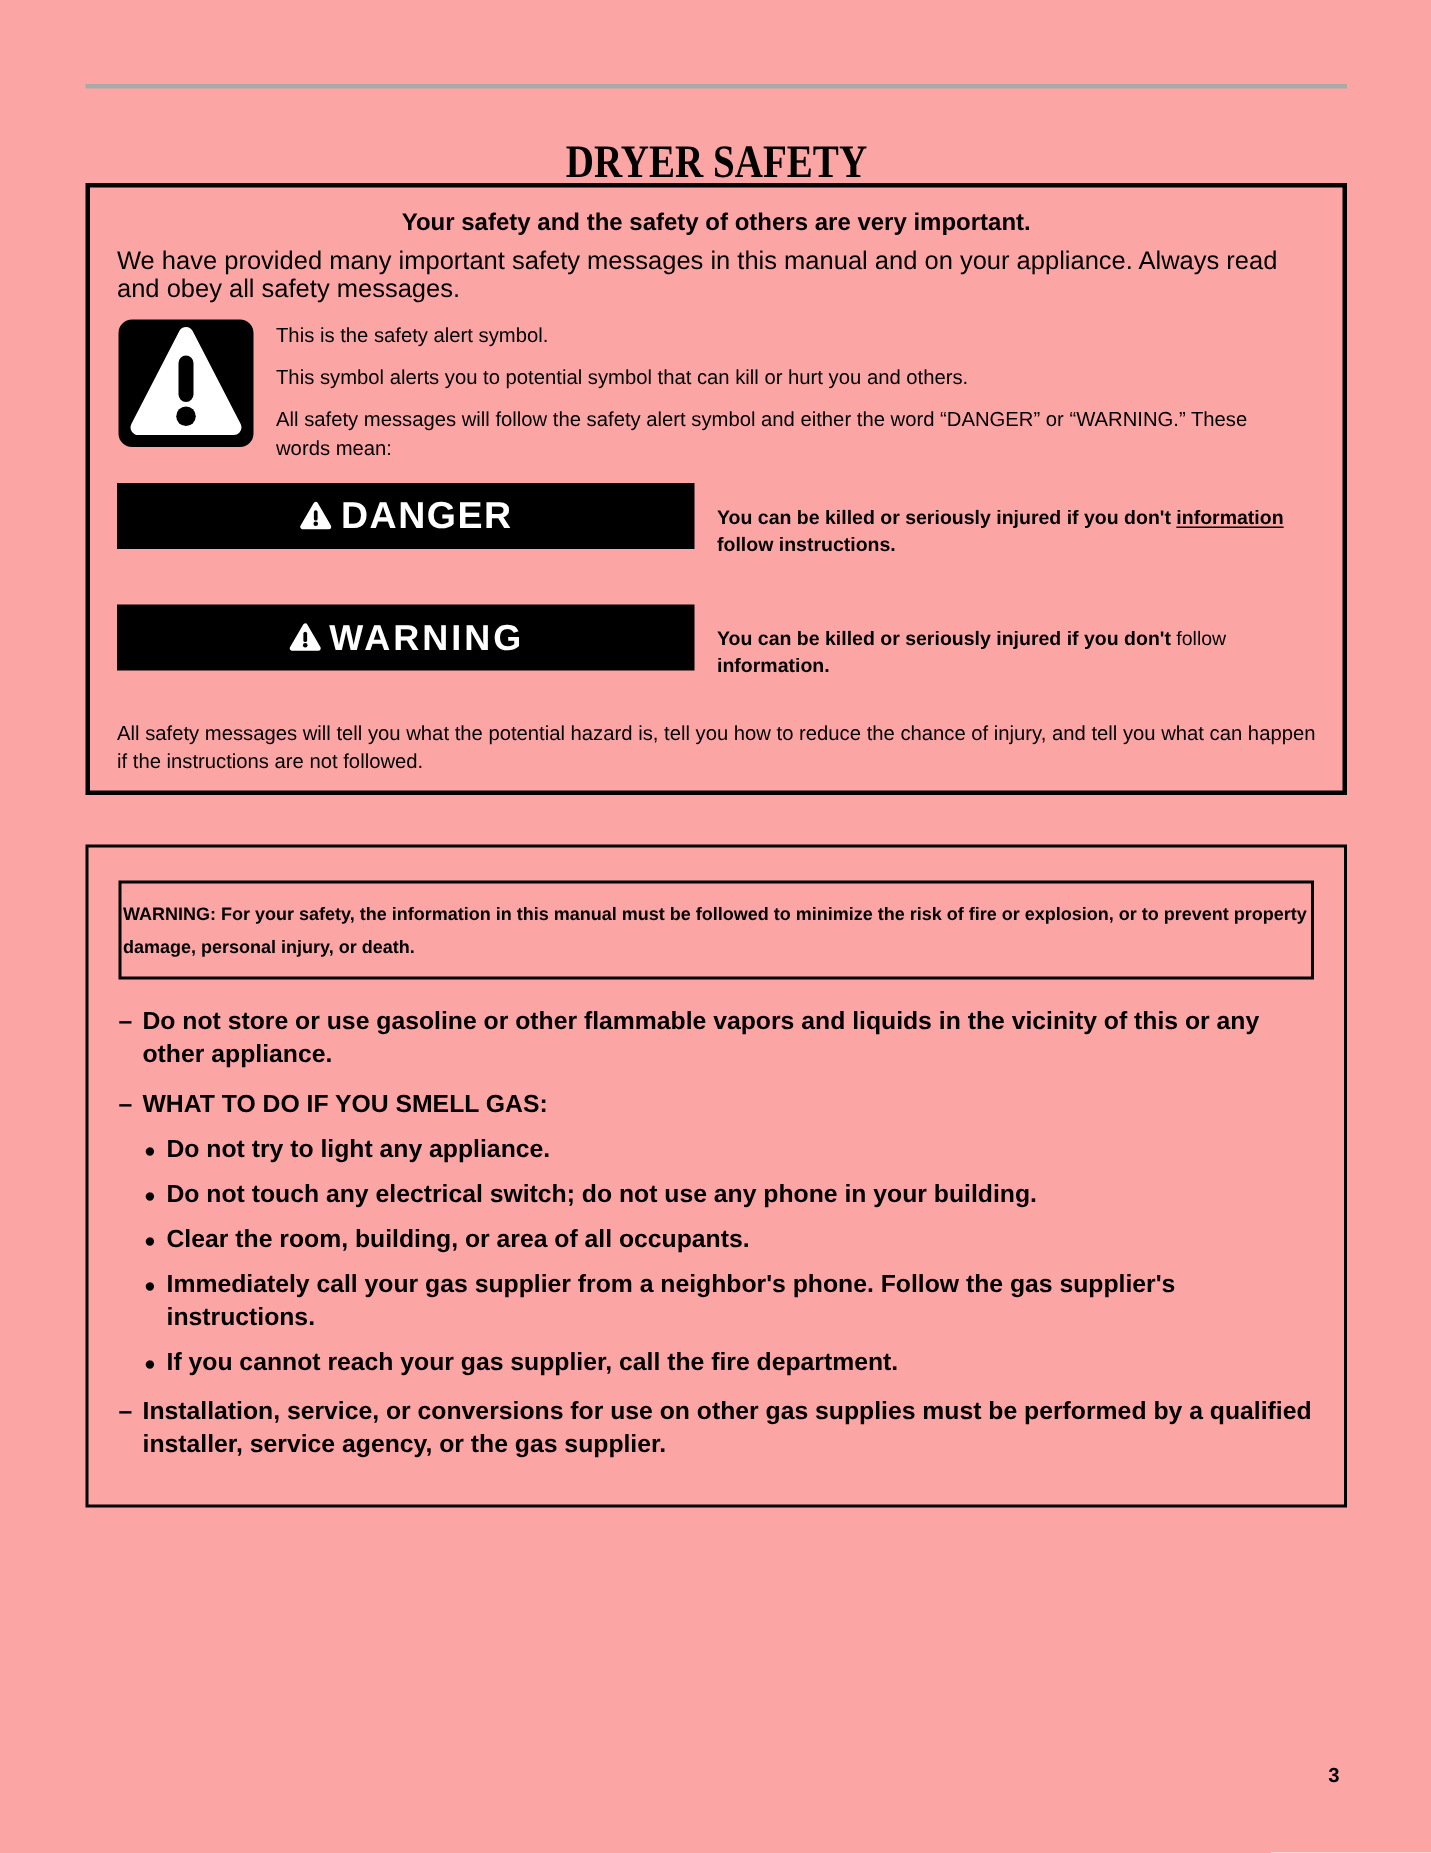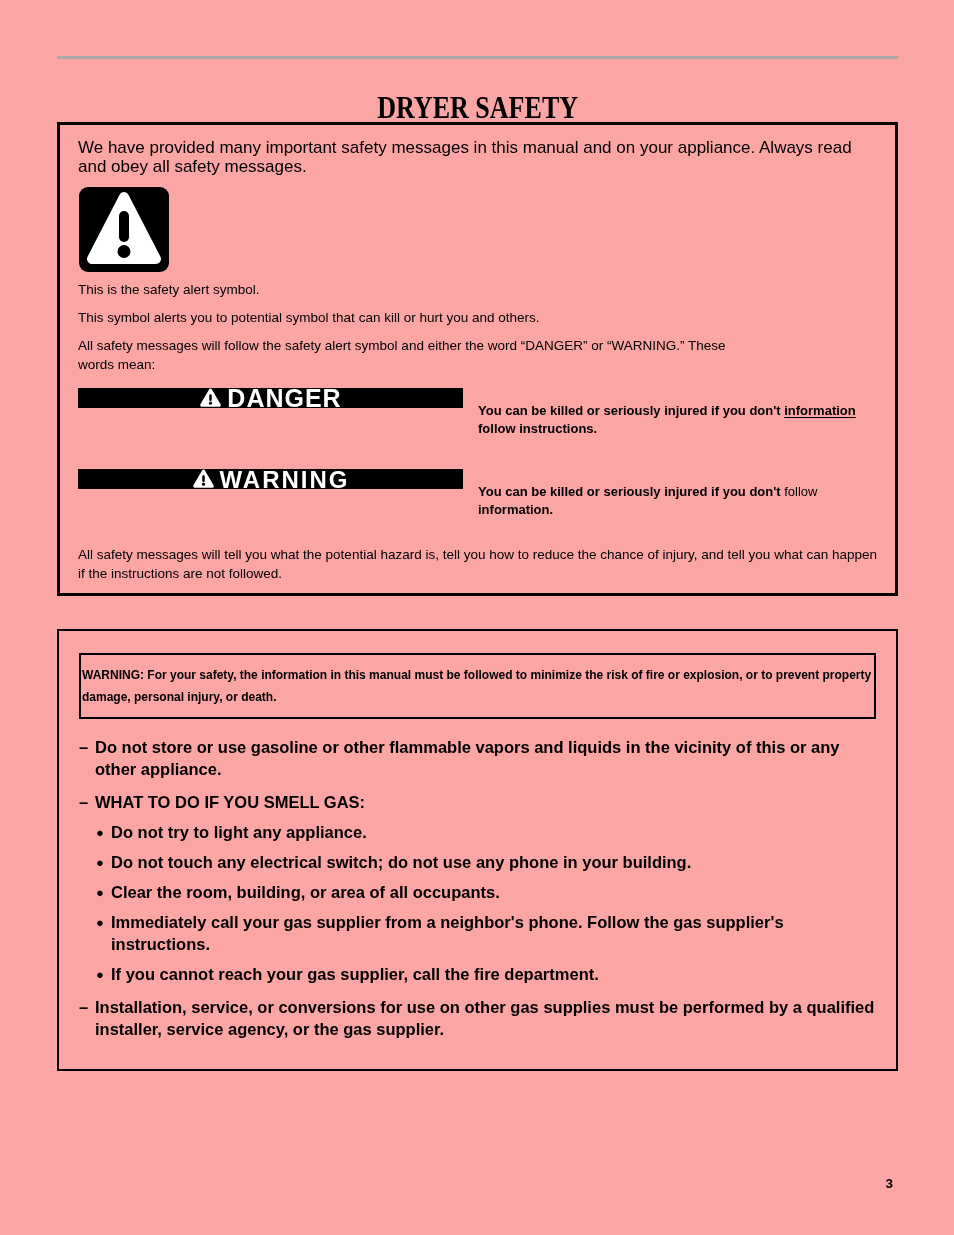--- a/index.html
+++ b/index.html
@@ -25,31 +25,31 @@
     margin-top:14px;
     border:3px solid #000;
     padding:13px 18px 10px 18px;
     box-sizing:border-box;
   }
   .box1-heading{
     margin:0 0 5px 0;text-align:center;
     font-size:16px;font-weight:bold;line-height:21px;
   }
   .box1-intro{margin:0 0 10px 0;font-size:17px;line-height:19px;max-width:780px;}
-  .alert-row{display:flex;margin:0 0 10px 0;flex-direction:column;}
+  .alert-row{display:flex;margin:0 0 10px 0;}
   .alert-symbol{flex:0 0 92px;width:92px;height:87px;margin-right:14px;}
   .alert-text{padding-top:2px;}
   .alert-text p{margin:0 0 4px 0;font-size:13.5px;line-height:19px;}
   .alert-text p.sp{margin-bottom:9px;}
   .alert-text p.wrapline{max-width:650px;}
   .signal-row{display:flex;align-items:flex-start;}
   .signal-row.danger-row{margin-bottom:18px;}
   .signal-row.warning-row{margin-bottom:13px;}
   .signal-bar{
-    flex:0 0 385px;width:385px;height:20px;background:#000;
+    flex:0 0 385px;width:385px;height:44px;background:#000;
     display:flex;align-items:center;justify-content:center;
     margin-right:15px;
   }
   .signal-bar .tri{display:inline-flex;margin-right:5px;position:relative;top:-1px;}
   .signal-label{
     color:#fff;font-weight:bold;font-size:25px;line-height:25px;
     letter-spacing:1px;
   }
   .warning-row .signal-label{font-size:24px;letter-spacing:2px;}
   .signal-desc{font-size:13px;font-weight:bold;line-height:18px;padding-top:1px;max-width:420px;}
@@ -89,20 +89,21 @@
 <div class="page">
   <div class="content">
 
     <div class="top-rule"></div>
 
     <div class="title-wrap">
       <h1 class="title">DRYER SAFETY</h1>
     </div>
 
     <section class="box1">
+      <h2 class="box1-heading">Your safety and the safety of others are very important.</h2>
       <p class="box1-intro">We have provided many important safety messages in this manual and on your appliance. Always read and obey all safety messages.</p>
 
       <div class="alert-row">
         <div class="alert-symbol">
           <svg viewBox="0 0 92 87" width="92" height="87" aria-hidden="true">
             <rect x="1" y="1" width="90" height="85" rx="9" fill="#000"></rect>
             <polygon points="46,11 14,73 78,73" fill="#fff" stroke="#fff" stroke-width="10" stroke-linejoin="round"></polygon>
             <rect x="41" y="25" width="10" height="31" rx="5" fill="#000"></rect>
             <circle cx="46" cy="65.5" r="6.5" fill="#000"></circle>
           </svg>

